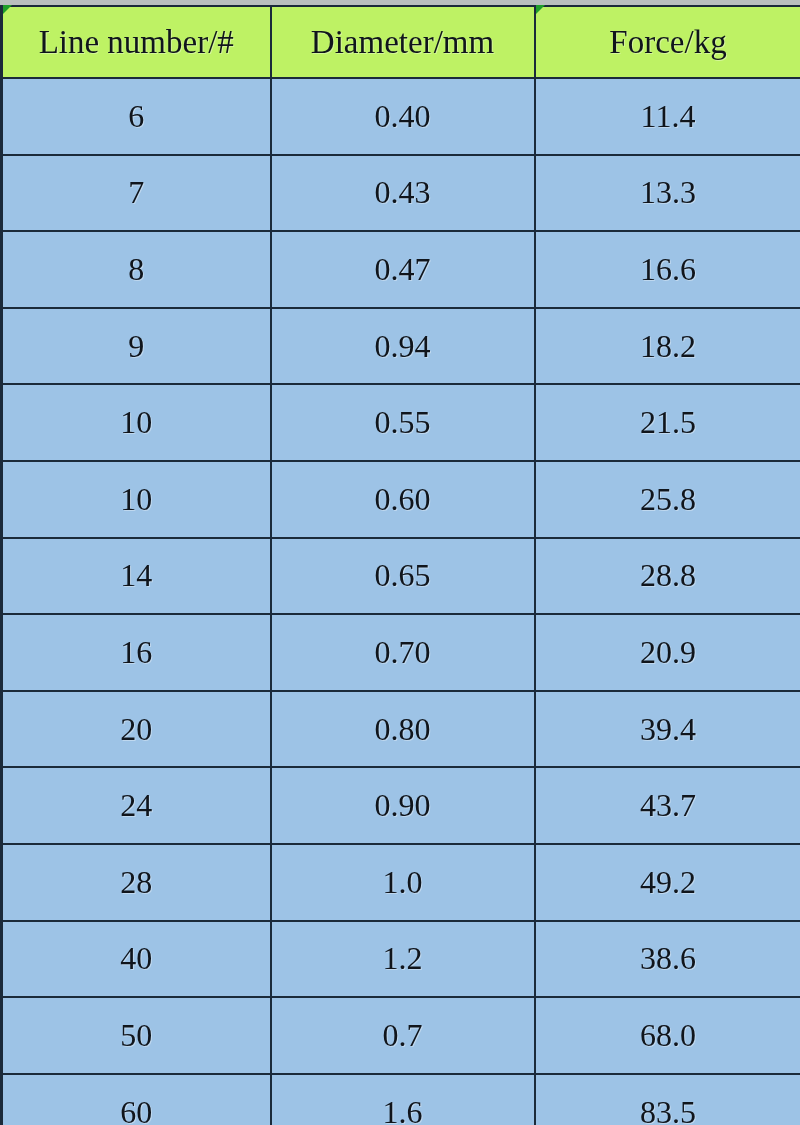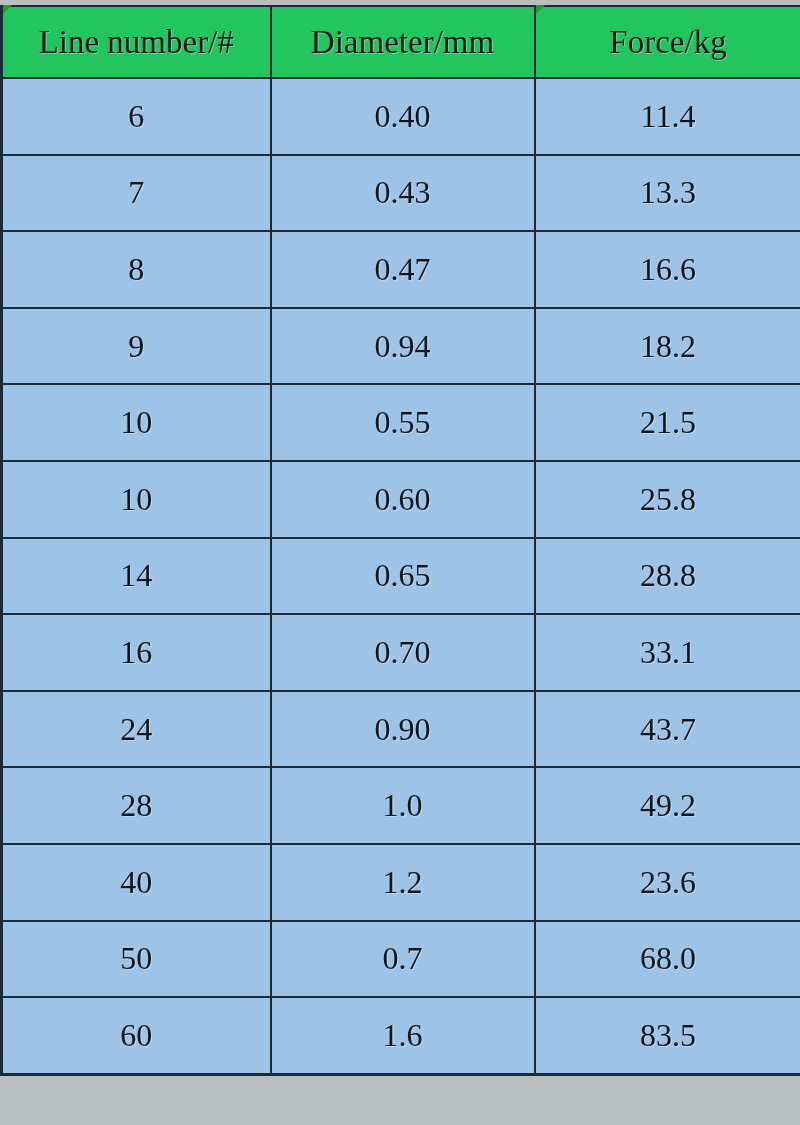--- a/index.html
+++ b/index.html
@@ -45,21 +45,21 @@
     text-align: center;
     vertical-align: middle;
     padding: 0;
     color: #10151c;
     text-shadow: 1px 1px 0 rgba(255,255,255,0.35);
     font-weight: normal;
     white-space: nowrap;
   }
 
   table.data-table thead th {
-    background: #22c55e;
+    background: #bef264;
     height: 70px;
     font-size: 33px;
     letter-spacing: 0px;
   }
 
   table.data-table tbody td {
     background: #9dc3e6;
     height: 74.6px;
     font-size: 32px;
   }
@@ -136,36 +136,41 @@
           <td>25.8</td>
         </tr>
         <tr>
           <td>14</td>
           <td>0.65</td>
           <td>28.8</td>
         </tr>
         <tr>
           <td>16</td>
           <td>0.70</td>
-          <td>33.1</td>
+          <td>20.9</td>
+        </tr>
+        <tr>
+          <td>20</td>
+          <td>0.80</td>
+          <td>39.4</td>
         </tr>
         <tr>
           <td>24</td>
           <td>0.90</td>
           <td>43.7</td>
         </tr>
         <tr>
           <td>28</td>
           <td>1.0</td>
           <td>49.2</td>
         </tr>
         <tr>
           <td>40</td>
           <td>1.2</td>
-          <td>23.6</td>
+          <td>38.6</td>
         </tr>
         <tr>
           <td>50</td>
           <td>0.7</td>
           <td>68.0</td>
         </tr>
         <tr>
           <td>60</td>
           <td>1.6</td>
           <td>83.5</td>

